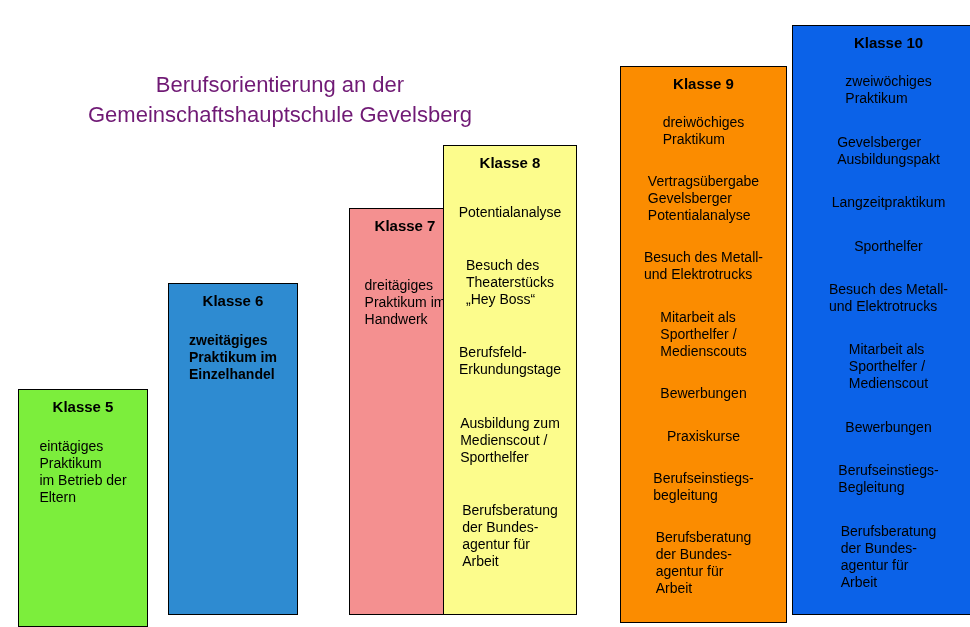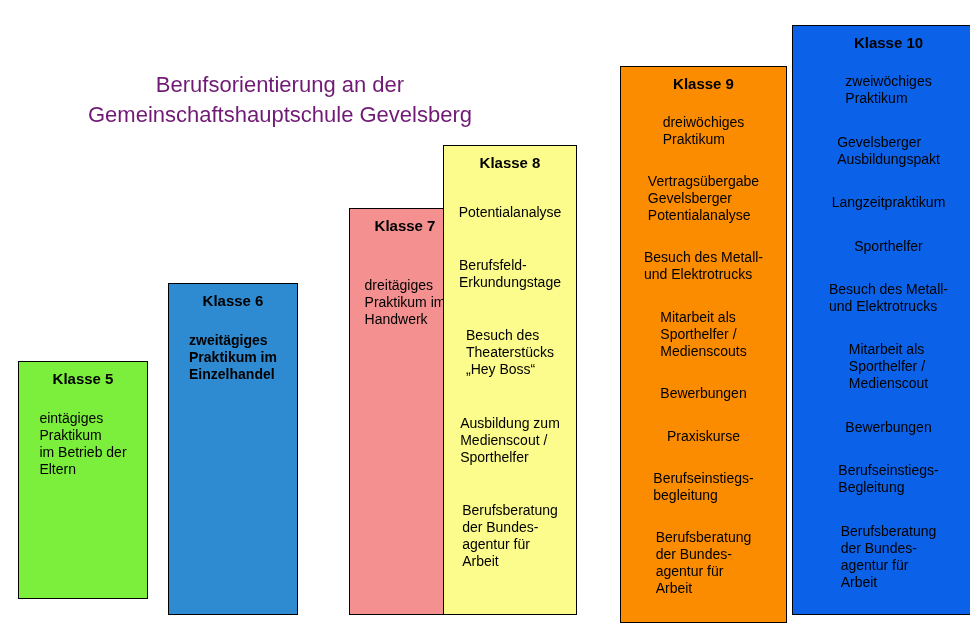--- a/index.html
+++ b/index.html
@@ -55,21 +55,21 @@
     flex: 1;
   }
   .bar-item {
     font-size: 14px;
     line-height: 17px;
     color: #000000;
     white-space: pre-line;
     padding: 0 4px;
   }
   
-  #bar-0 { left: 18px;  top: 361px; width: 130px; height: 238px; }
+  #bar-0 { left: 18px;  top: 389px; width: 130px; height: 238px; }
   #bar-1 { left: 168px; top: 283px; width: 130px; height: 332px; }
   #bar-2 { left: 305px; top: 208px; width: 112px; height: 407px; margin-left: 44px; }
   #bar-3 { left: 443px; top: 145px; width: 134px; height: 470px; }
   #bar-4 { left: 620px; top: 66px;  width: 167px; height: 557px; }
   #bar-5 { left: 792px; top: 25px;  width: 193px; height: 590px; }
 
   #bar-0 .bar-items { justify-content: flex-start; padding-top: 22px; }
   #bar-1 .bar-items { justify-content: flex-start; padding-top: 22px; font-weight: bold; }
   #bar-2 .bar-items { justify-content: flex-start; padding-top: 42px; }
   #bar-3 .bar-items { justify-content: space-around; padding: 8px 0 26px; }
@@ -111,25 +111,25 @@
       <div class="bar-item">dreitägiges
 Praktikum im
 Handwerk</div>
     </div>
   </div>
 
   <div class="bar" id="bar-3" style="background: rgb(252, 252, 140);">
     <div class="bar-title">Klasse 8</div>
     <div class="bar-items">
       <div class="bar-item">Potentialanalyse</div>
-      <div class="bar-item">Berufsfeld-
-Erkundungstage</div>
       <div class="bar-item">Besuch des
 Theaterstücks
 „Hey Boss“</div>
+      <div class="bar-item">Berufsfeld-
+Erkundungstage</div>
       <div class="bar-item">Ausbildung zum
 Medienscout /
 Sporthelfer</div>
       <div class="bar-item">Berufsberatung
 der Bundes-
 agentur für
 Arbeit</div>
     </div>
   </div>
 

